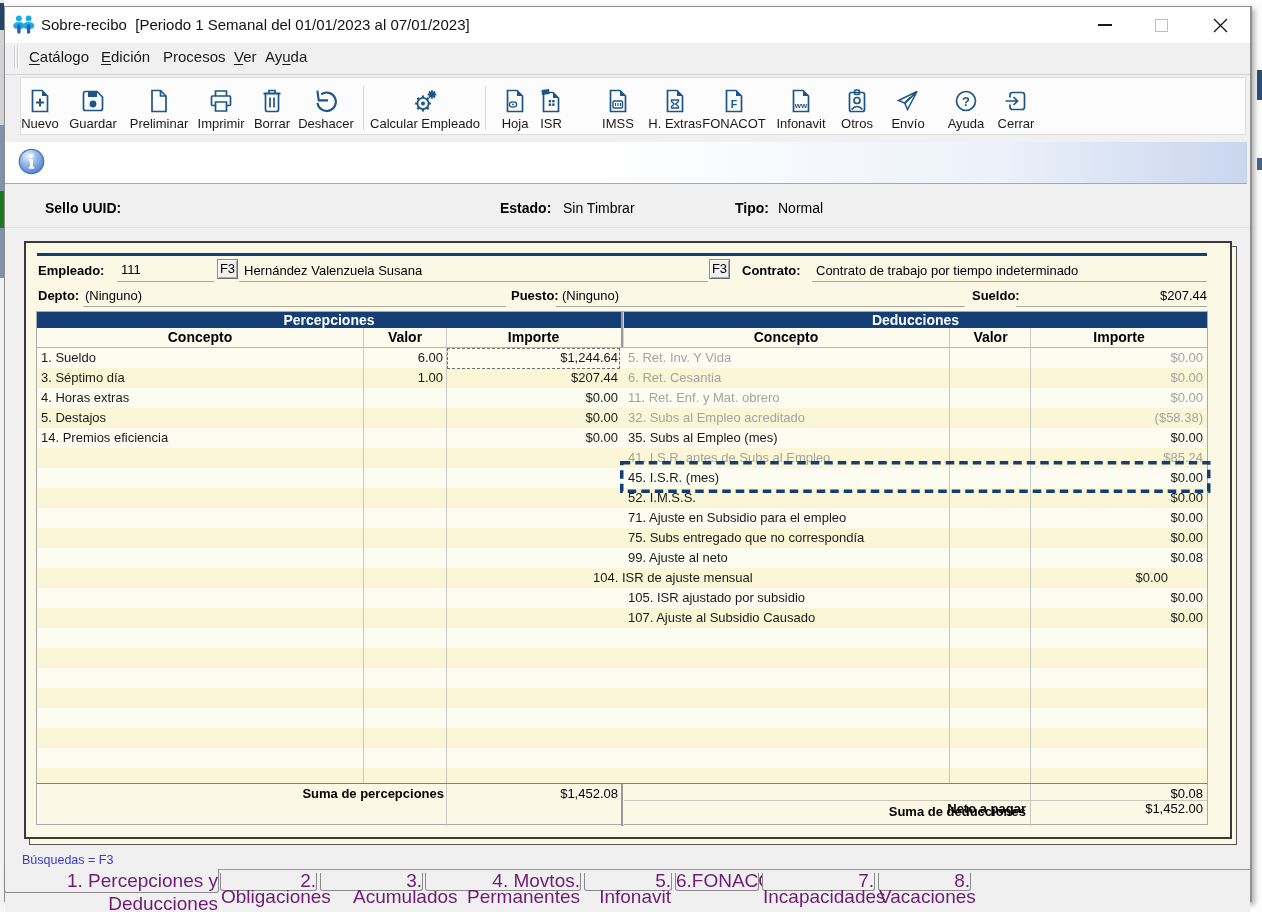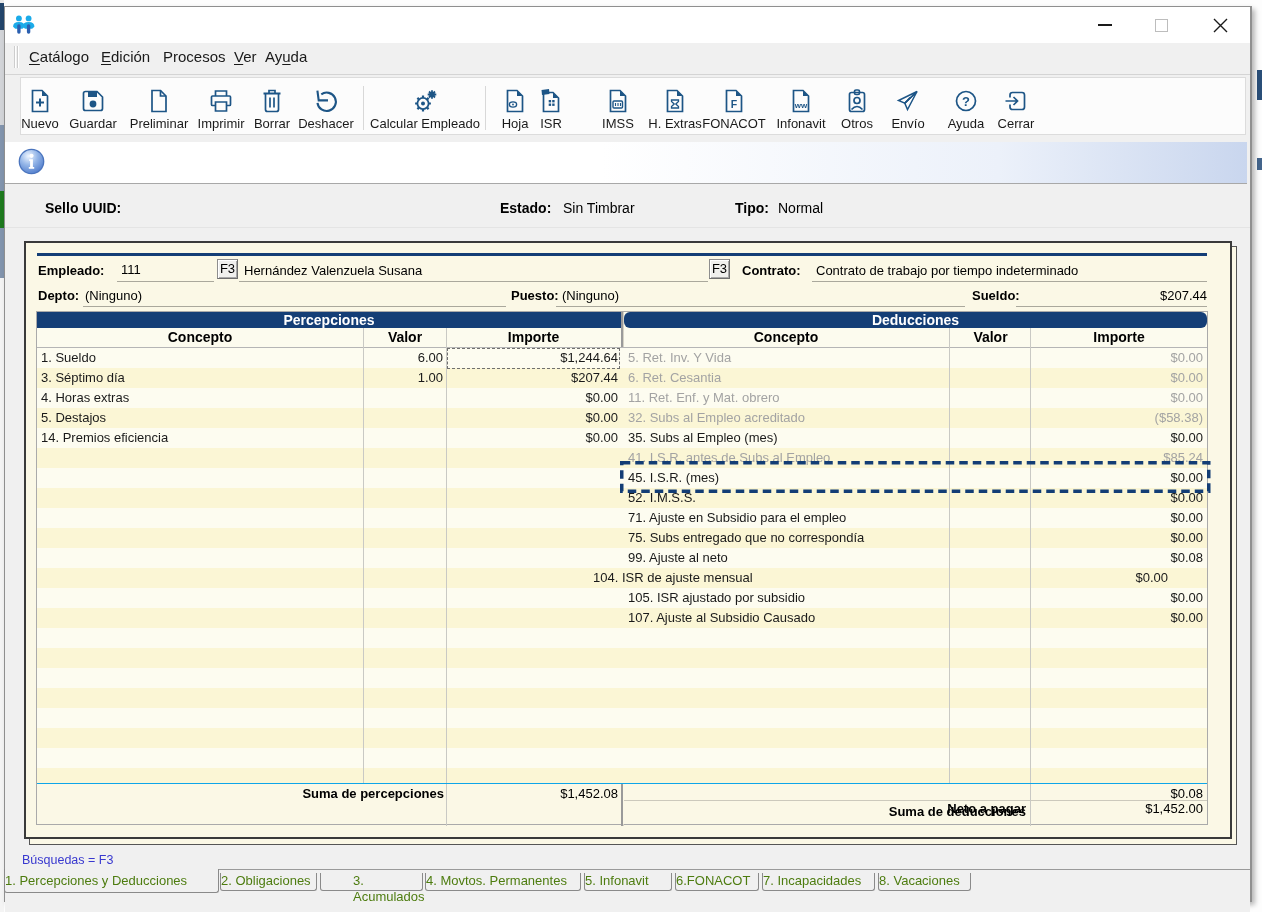--- a/index.html
+++ b/index.html
@@ -36,21 +36,21 @@
 
 .navybar { position:absolute; top:70px; height:16px; background:#143e76; color:#fff; font-weight:bold; font-size:14px; text-align:center; line-height:16px; }
 .ch { position:absolute; top:1px; font-weight:bold; font-size:14px; color:#000; text-align:center; }
 #rows { position:absolute; left:12px; top:106px; width:1172px; height:437px;
   background:repeating-linear-gradient(to bottom, #fdfcf0 0px, #fdfcf0 20px, #fbf6d5 20px, #fbf6d5 40px); }
 .rrow { position:absolute; height:20px; font-size:13px; color:#1a1a1a; line-height:20px; white-space:nowrap; }
 .rrow.g { color:#a3a3a3; }
 .vline { position:absolute; width:1px; background:#c9c9c4; }
 
 #tabzone { position:absolute; left:0; top:862px; width:100%; height:50px; background:#f0f0f0; border-top:1px solid #9a9a9a; }
-.tab { position:absolute; top:3px; height:18px; background:#f0f0f0; border:1px solid #8a8a8a; border-top:none; border-radius:0 0 3px 3px; font-size:13px; text-align:left; line-height:16px; color:#4d7c0f; }
+.tab { position:absolute; top:3px; height:18px; background:#f0f0f0; border:1px solid #8a8a8a; border-top:none; border-radius:0 0 3px 3px; font-size:19px; text-align:right; line-height:16px; color:#701a75; }
 </style>
 </head>
 <body>
 <div id="page">
 
   <div class="abs" style="left:0;top:0;width:4px;height:912px;background:#e8e8e8;"></div>
   <div class="abs" style="left:0;top:3px;width:4px;height:27px;background:#23456b;"></div>
   <div class="abs" style="left:0;top:30px;width:4px;height:95px;background:#d2d4d8;"></div>
   <div class="abs" style="left:0;top:125px;width:4px;height:66px;background:#8294ad;"></div>
   <div class="abs" style="left:0;top:191px;width:4px;height:37px;background:#1e7a1e;"></div>
@@ -66,20 +66,21 @@
           <circle cx="6.9" cy="4.4" r="2.9"></circle>
           <path d="M1.1 12.8 Q0.9 8.1 6.9 8.1 Q12.9 8.1 12.7 12.8 L10.5 14.7 L3.3 14.7 Z"></path>
           <circle cx="16.6" cy="4.4" r="2.9"></circle>
           <path d="M10.8 12.8 Q10.6 8.1 16.6 8.1 Q22.6 8.1 22.4 12.8 L20.2 14.7 L13.0 14.7 Z"></path>
         </g>
         <g fill="#2b5fb0">
           <rect x="5.2" y="10.3" width="3.4" height="9.4" rx="1.6"></rect>
           <rect x="14.9" y="10.3" width="3.4" height="9.4" rx="1.6"></rect>
         </g>
       </svg>
+      <div id="title-text">Sobre-recibo  [Periodo 1 Semanal del 01/01/2023 al 07/01/2023]</div>
       <div class="abs" style="left:1093px;top:17px;width:14px;height:2px;background:#1a1a1a;"></div>
       <div class="abs" style="left:1150px;top:12px;width:13px;height:13px;border:1px solid #bdbdbd;"></div>
       <svg style="position:absolute;left:1208px;top:11px" width="15" height="15" viewBox="0 0 15 15">
         <path d="M1 1 L14 14 M14 1 L1 14" stroke="#1a1a1a" stroke-width="1.4"></path>
       </svg>
     </div>
     <div id="menubar">
       <div class="abs" style="left:9px;top:3px;width:2px;height:22px;border-left:1px solid #cdcdcd;border-right:1px solid #fff;"></div>
       <div class="abs" style="left:12px;top:3px;width:2px;height:22px;border-left:1px solid #cdcdcd;border-right:1px solid #fff;"></div>
       <span class="mi" style="left:24px;"><u>C</u>atálogo</span>
@@ -284,21 +285,21 @@
       <div class="ul" style="left:57px;top:63px;width:423px;"></div>
       <span class="abs b" style="left:485px;top:45px;">Puesto:</span>
       <span class="abs" style="left:536px;top:45px;">(Ninguno)</span>
       <div class="ul" style="left:530px;top:63px;width:409px;"></div>
       <span class="abs b" style="left:946px;top:45px;">Sueldo:</span>
       <div class="ul" style="left:990px;top:63px;width:191px;"></div>
       <div class="rt" style="left:1080px;top:45px;width:101px;">$207.44</div>
 
       <div id="tbl" class="abs" style="left:10px;top:68px;width:1172px;height:514px;border:1px solid #aaa;background:#fcfbee;">
         <div class="navybar" style="left:0;top:0;width:584px;">Percepciones</div>
-        <div class="navybar" style="left:587px;top:0;width:583px;border-radius:6px;">Deducciones</div>
+        <div class="navybar" style="left:587px;top:0;width:583px;">Deducciones</div>
         <div class="abs" style="left:584px;top:0;width:2px;height:514px;background:#9a9a9a;"></div>
         <div class="abs" style="left:586px;top:0;width:1px;height:514px;background:#d6d3c6;"></div>
 
         <div class="ch" style="left:60px;top:17px;width:206px;">Concepto</div>
         <div class="ch" style="left:327px;top:17px;width:82px;">Valor</div>
         <div class="ch" style="left:410px;top:17px;width:173px;">Importe</div>
         <div class="ch" style="left:646px;top:17px;width:206px;">Concepto</div>
         <div class="ch" style="left:913px;top:17px;width:81px;">Valor</div>
         <div class="ch" style="left:994px;top:17px;width:176px;">Importe</div>
         <div class="abs" style="left:0;top:35px;width:1170px;height:1px;background:#b5b5b5;"></div>

